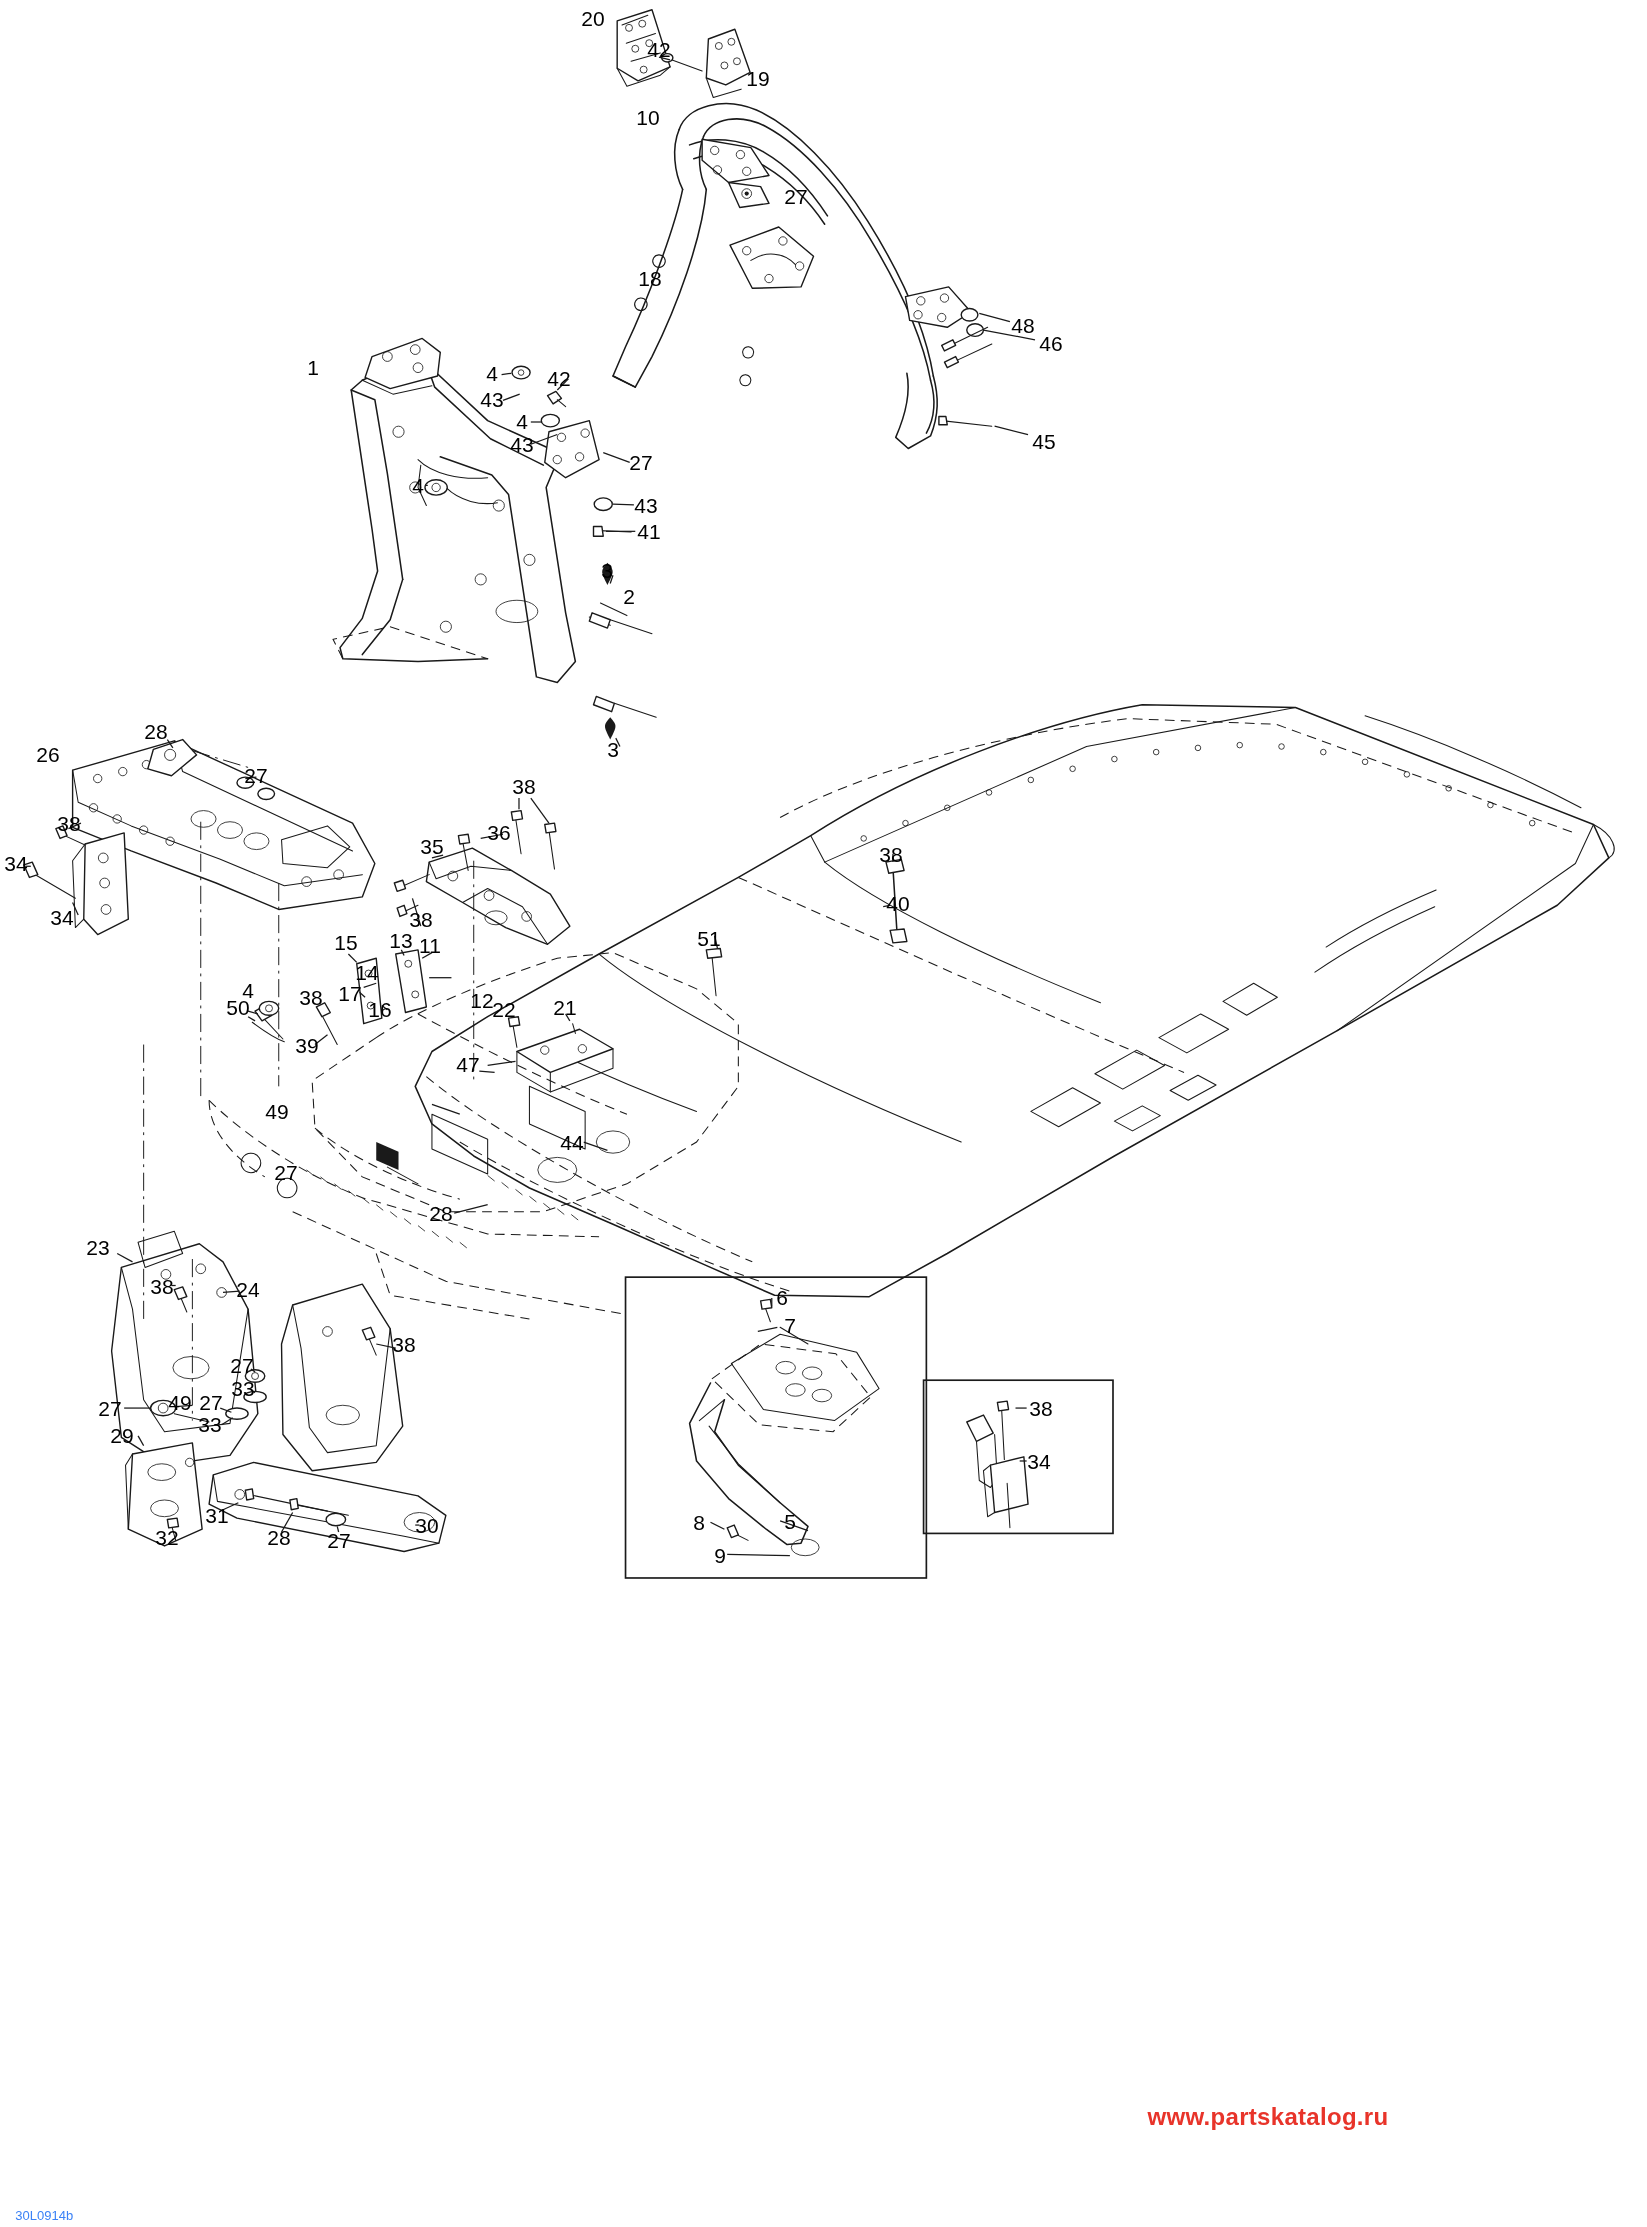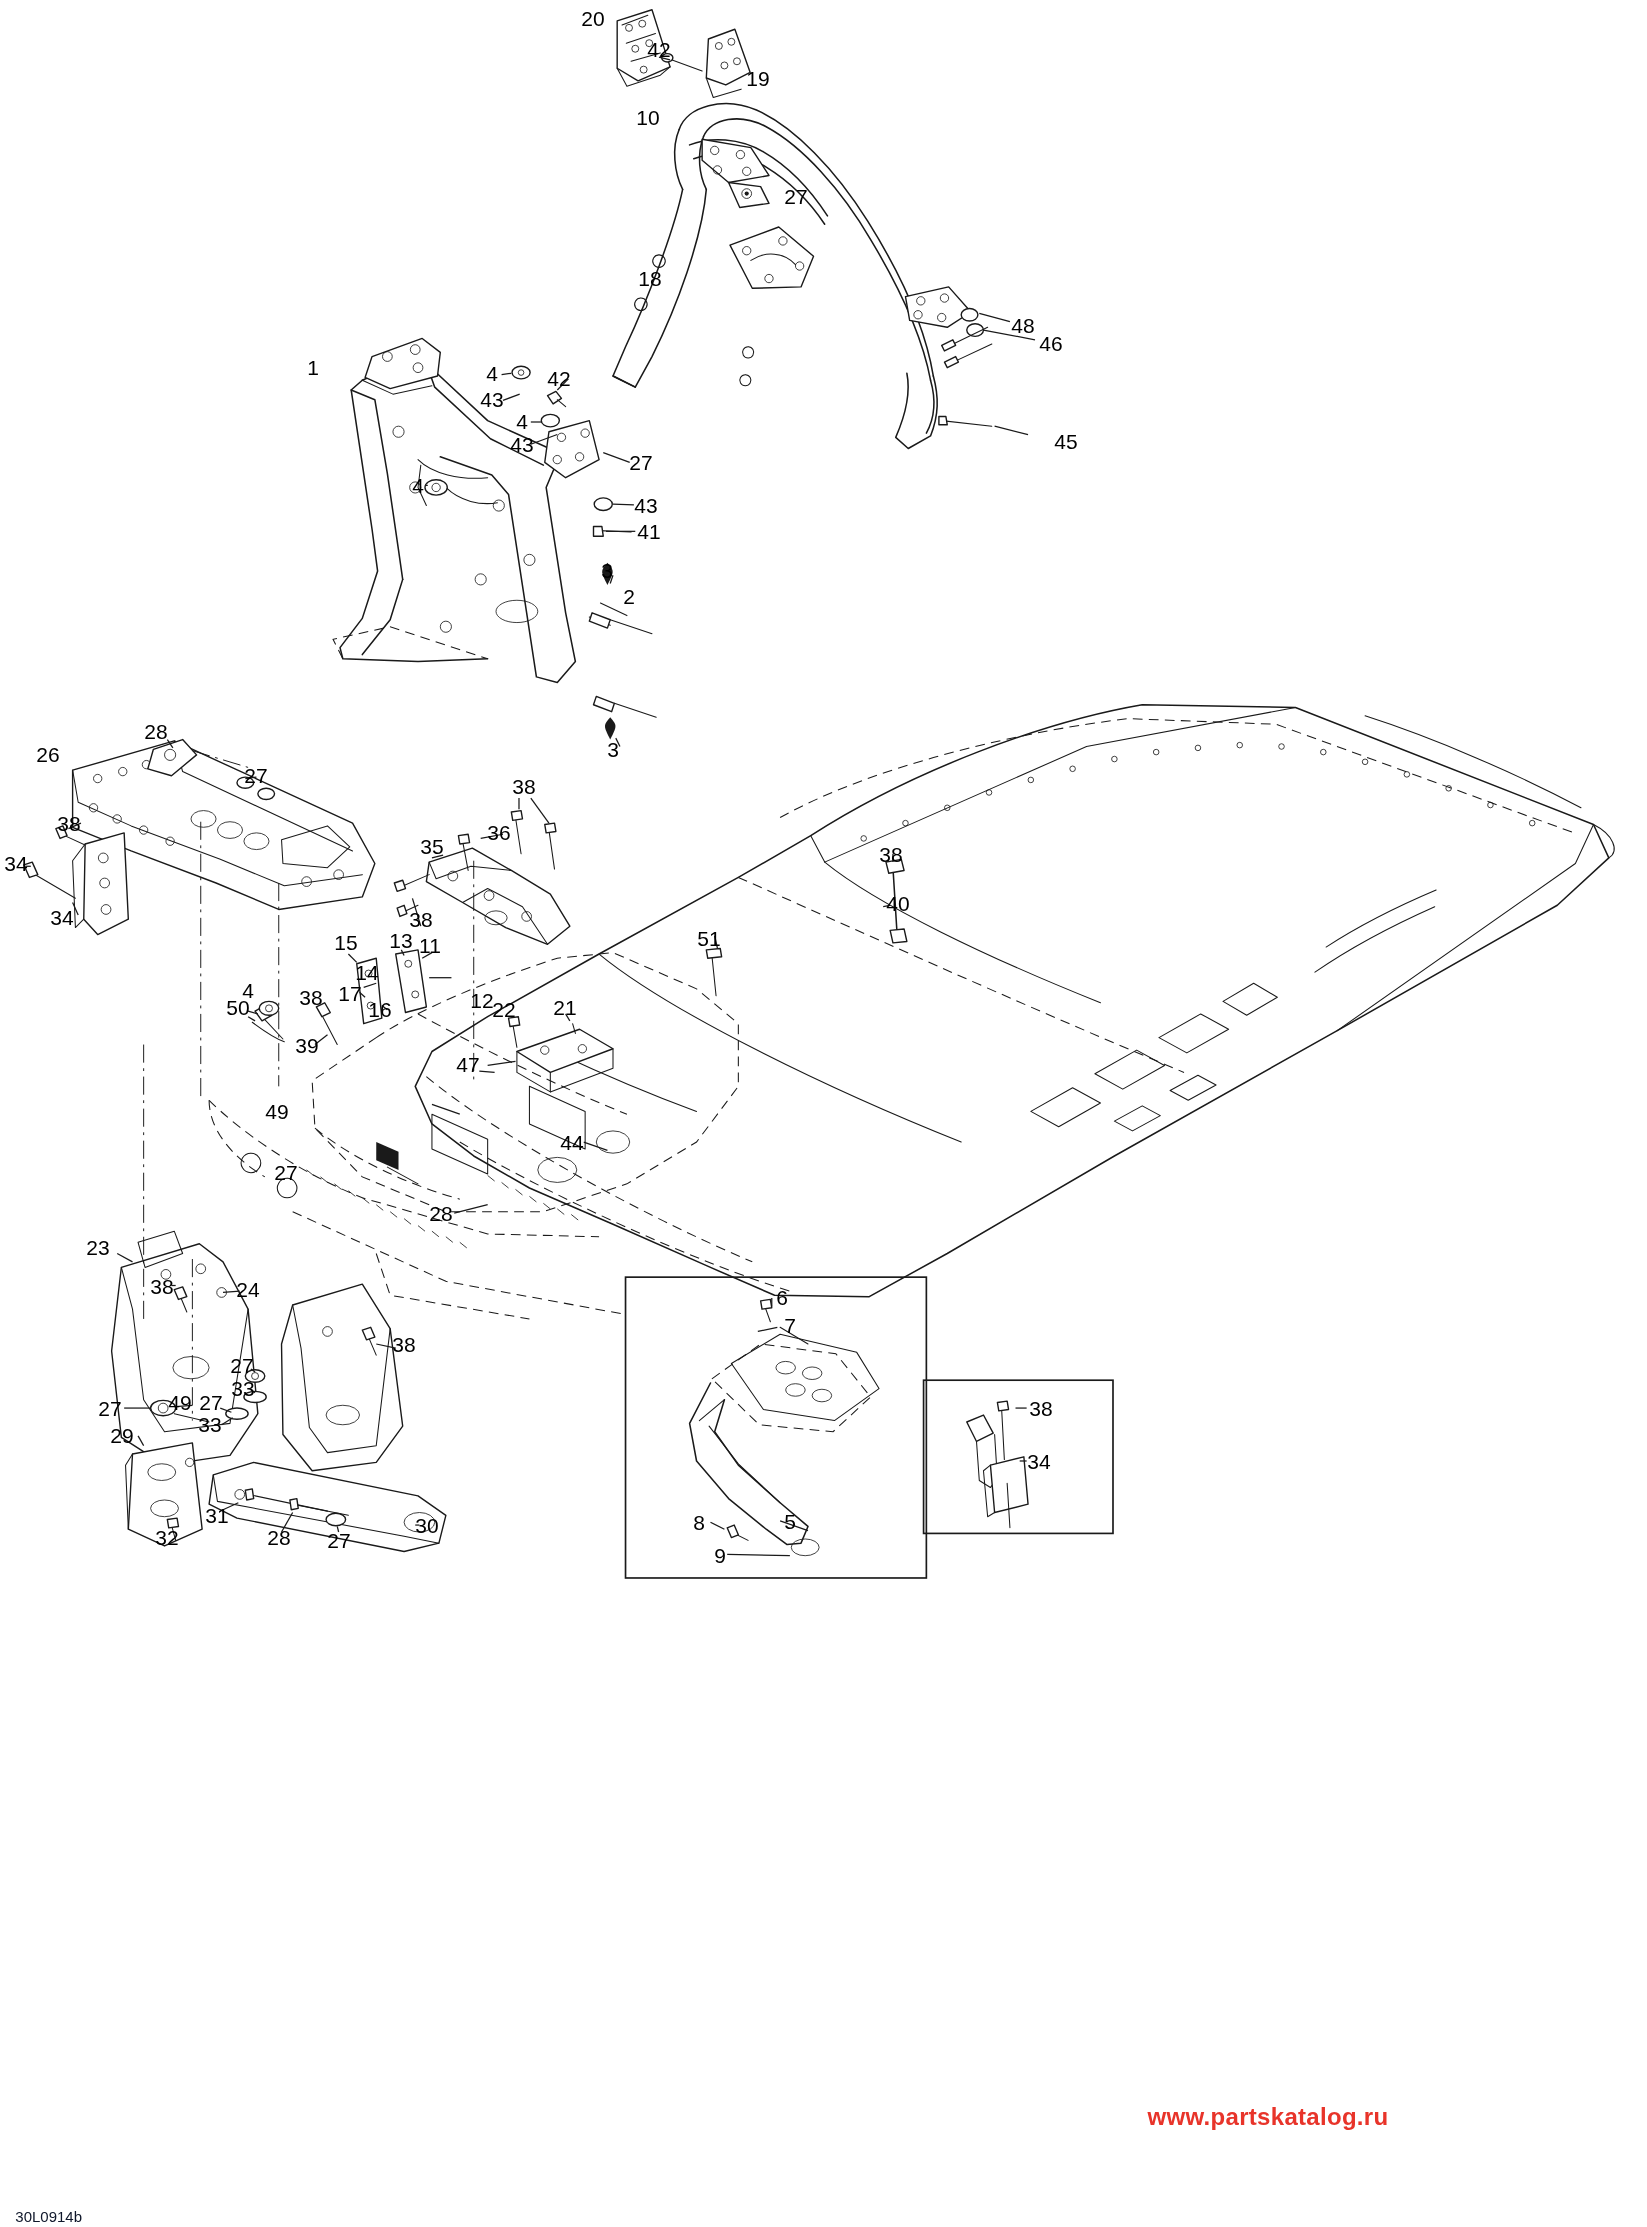--- a/index.html
+++ b/index.html
@@ -28,22 +28,22 @@
     font-family: "Liberation Sans", sans-serif;
     font-size: 21px;
     color: #000000;
     line-height: 1;
     white-space: nowrap;
     transform: translate(-50%, -50%);
   }
   .sheetcode {
     position: absolute;
     font-family: "Liberation Sans", sans-serif;
-    font-size: 15px;
-    color: #0f172a;
+    font-size: 13px;
+    color: #3b82f6;
     left: 15.3px;
     top: 2208px;
     white-space: nowrap;
   }
   .watermark {
     position: absolute;
     left: 1268px;
     top: 2117px;
     font-family: "Liberation Sans", sans-serif;
     font-size: 24px;
@@ -542,21 +542,21 @@
       <div class="callout" style="left: 796px; top: 196px;">27</div>
       <div class="callout" style="left: 650px; top: 270px; margin-top: 8px;">18</div>
       <div class="callout" style="left: 1023px; top: 325px;">48</div>
       <div class="callout" style="left: 1051px; top: 343px;">46</div>
       <div class="callout" style="left: 313px; top: 367px;">1</div>
       <div class="callout" style="left: 492px; top: 373px;">4</div>
       <div class="callout" style="left: 559px; top: 378px;">42</div>
       <div class="callout" style="left: 492px; top: 399px;">43</div>
       <div class="callout" style="left: 522px; top: 421px;">4</div>
       <div class="callout" style="left: 522px; top: 444px;">43</div>
-      <div class="callout" style="left: 1044px; top: 441px; margin-left: 22px;">45</div>
+      <div class="callout" style="left: 1044px; top: 441px;">45</div>
       <div class="callout" style="left: 641px; top: 462px;">27</div>
       <div class="callout" style="left: 418px; top: 485px;">4</div>
       <div class="callout" style="left: 646px; top: 505px;">43</div>
       <div class="callout" style="left: 649px; top: 531px;">41</div>
       <div class="callout" style="left: 607px; top: 570px;">3</div>
       <div class="callout" style="left: 629px; top: 596px;">2</div>
       <div class="callout" style="left: 613px; top: 749px;">3</div>
       <div class="callout" style="left: 156px; top: 731px;">28</div>
       <div class="callout" style="left: 48px; top: 754px;">26</div>
       <div class="callout" style="left: 256px; top: 775px;">27</div>

